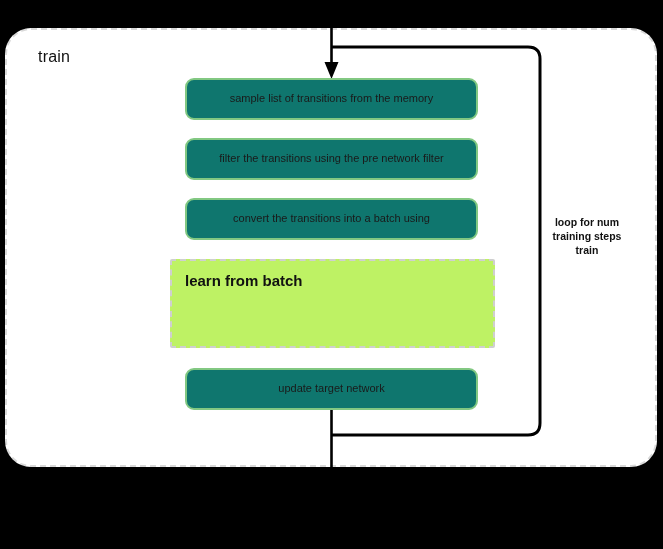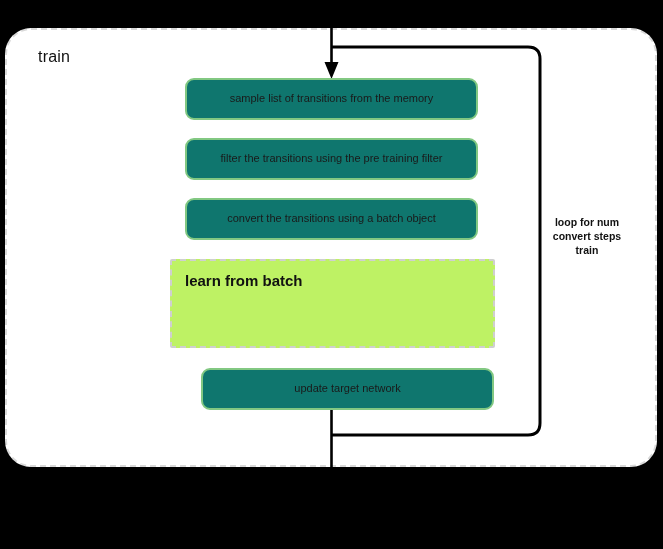--- a/index.html
+++ b/index.html
@@ -65,21 +65,21 @@
     font-size: 11px;
     color: #1a1a1a;
     line-height: 1.2;
     text-align: center;
     white-space: nowrap;
   }
 
   .node-1 { top: 78px; }
   .node-2 { top: 138px; }
   .node-3 { top: 198px; }
-  .node-4 { top: 368px; margin-left: 16px; }
+  .node-4 { top: 368px; }
 
   
   .subgroup {
     position: absolute;
     left: 170px;
     top: 259px;
     width: 325px;
     height: 89px;
     box-sizing: border-box;
     background: #bef264;
@@ -136,34 +136,34 @@
     <path d="M 331.5 47 L 528 47 Q 540 47 540 59 L 540 423 Q 540 435 528 435 L 331.5 435" fill="none" stroke="#000000" stroke-width="3"></path>
 
     <path d="M 331.5 409 L 331.5 480" fill="none" stroke="#000000" stroke-width="2.6"></path>
   </svg>
 
   <div class="node node-1">
     <span class="node-label">sample list of transitions from the memory</span>
   </div>
 
   <div class="node node-2">
-    <span class="node-label">filter the transitions using the pre training filter</span>
+    <span class="node-label">filter the transitions using the pre network filter</span>
   </div>
 
   <div class="node node-3">
-    <span class="node-label">convert the transitions using a batch object</span>
+    <span class="node-label">convert the transitions into a batch using</span>
   </div>
 
   <div class="subgroup">
     <div class="subgroup-title">learn from batch</div>
   </div>
 
   <div class="node node-4">
     <span class="node-label">update target network</span>
   </div>
 
   <div class="loop-caption">
     <div>loop for num</div>
-    <div>convert steps</div>
+    <div>training steps</div>
     <div>train</div>
   </div>
 
 </div>
 
 </body></html>

